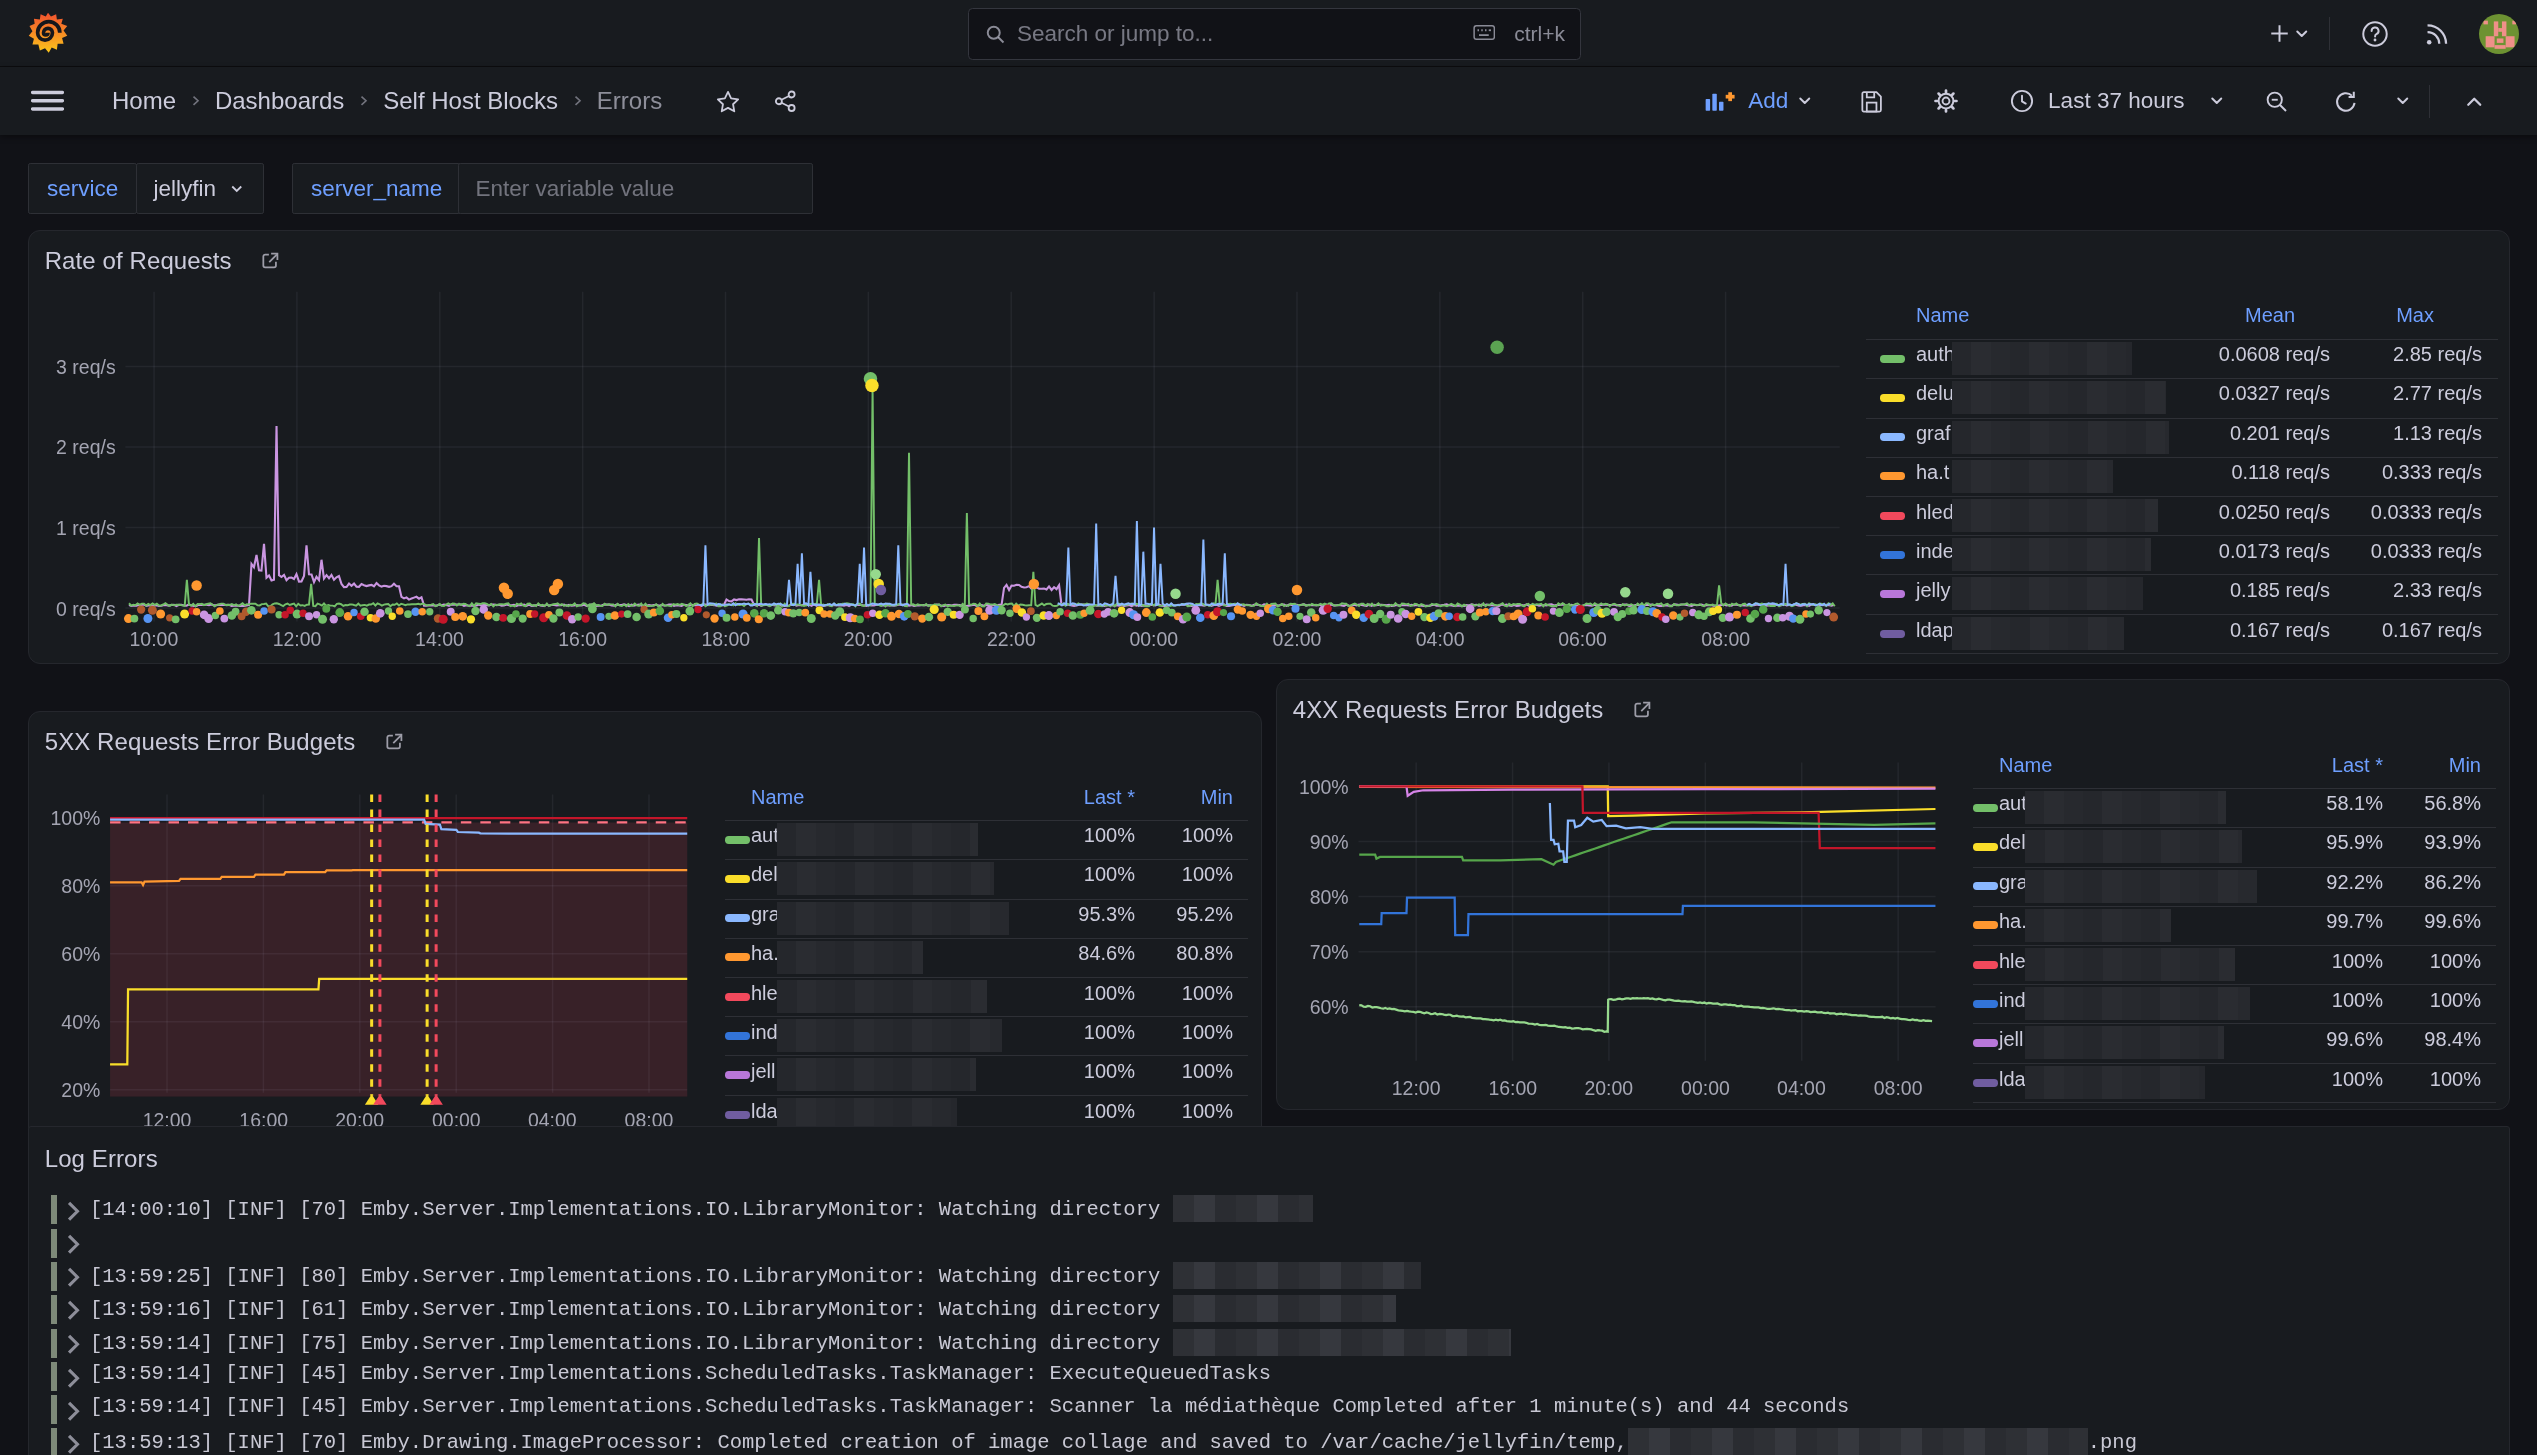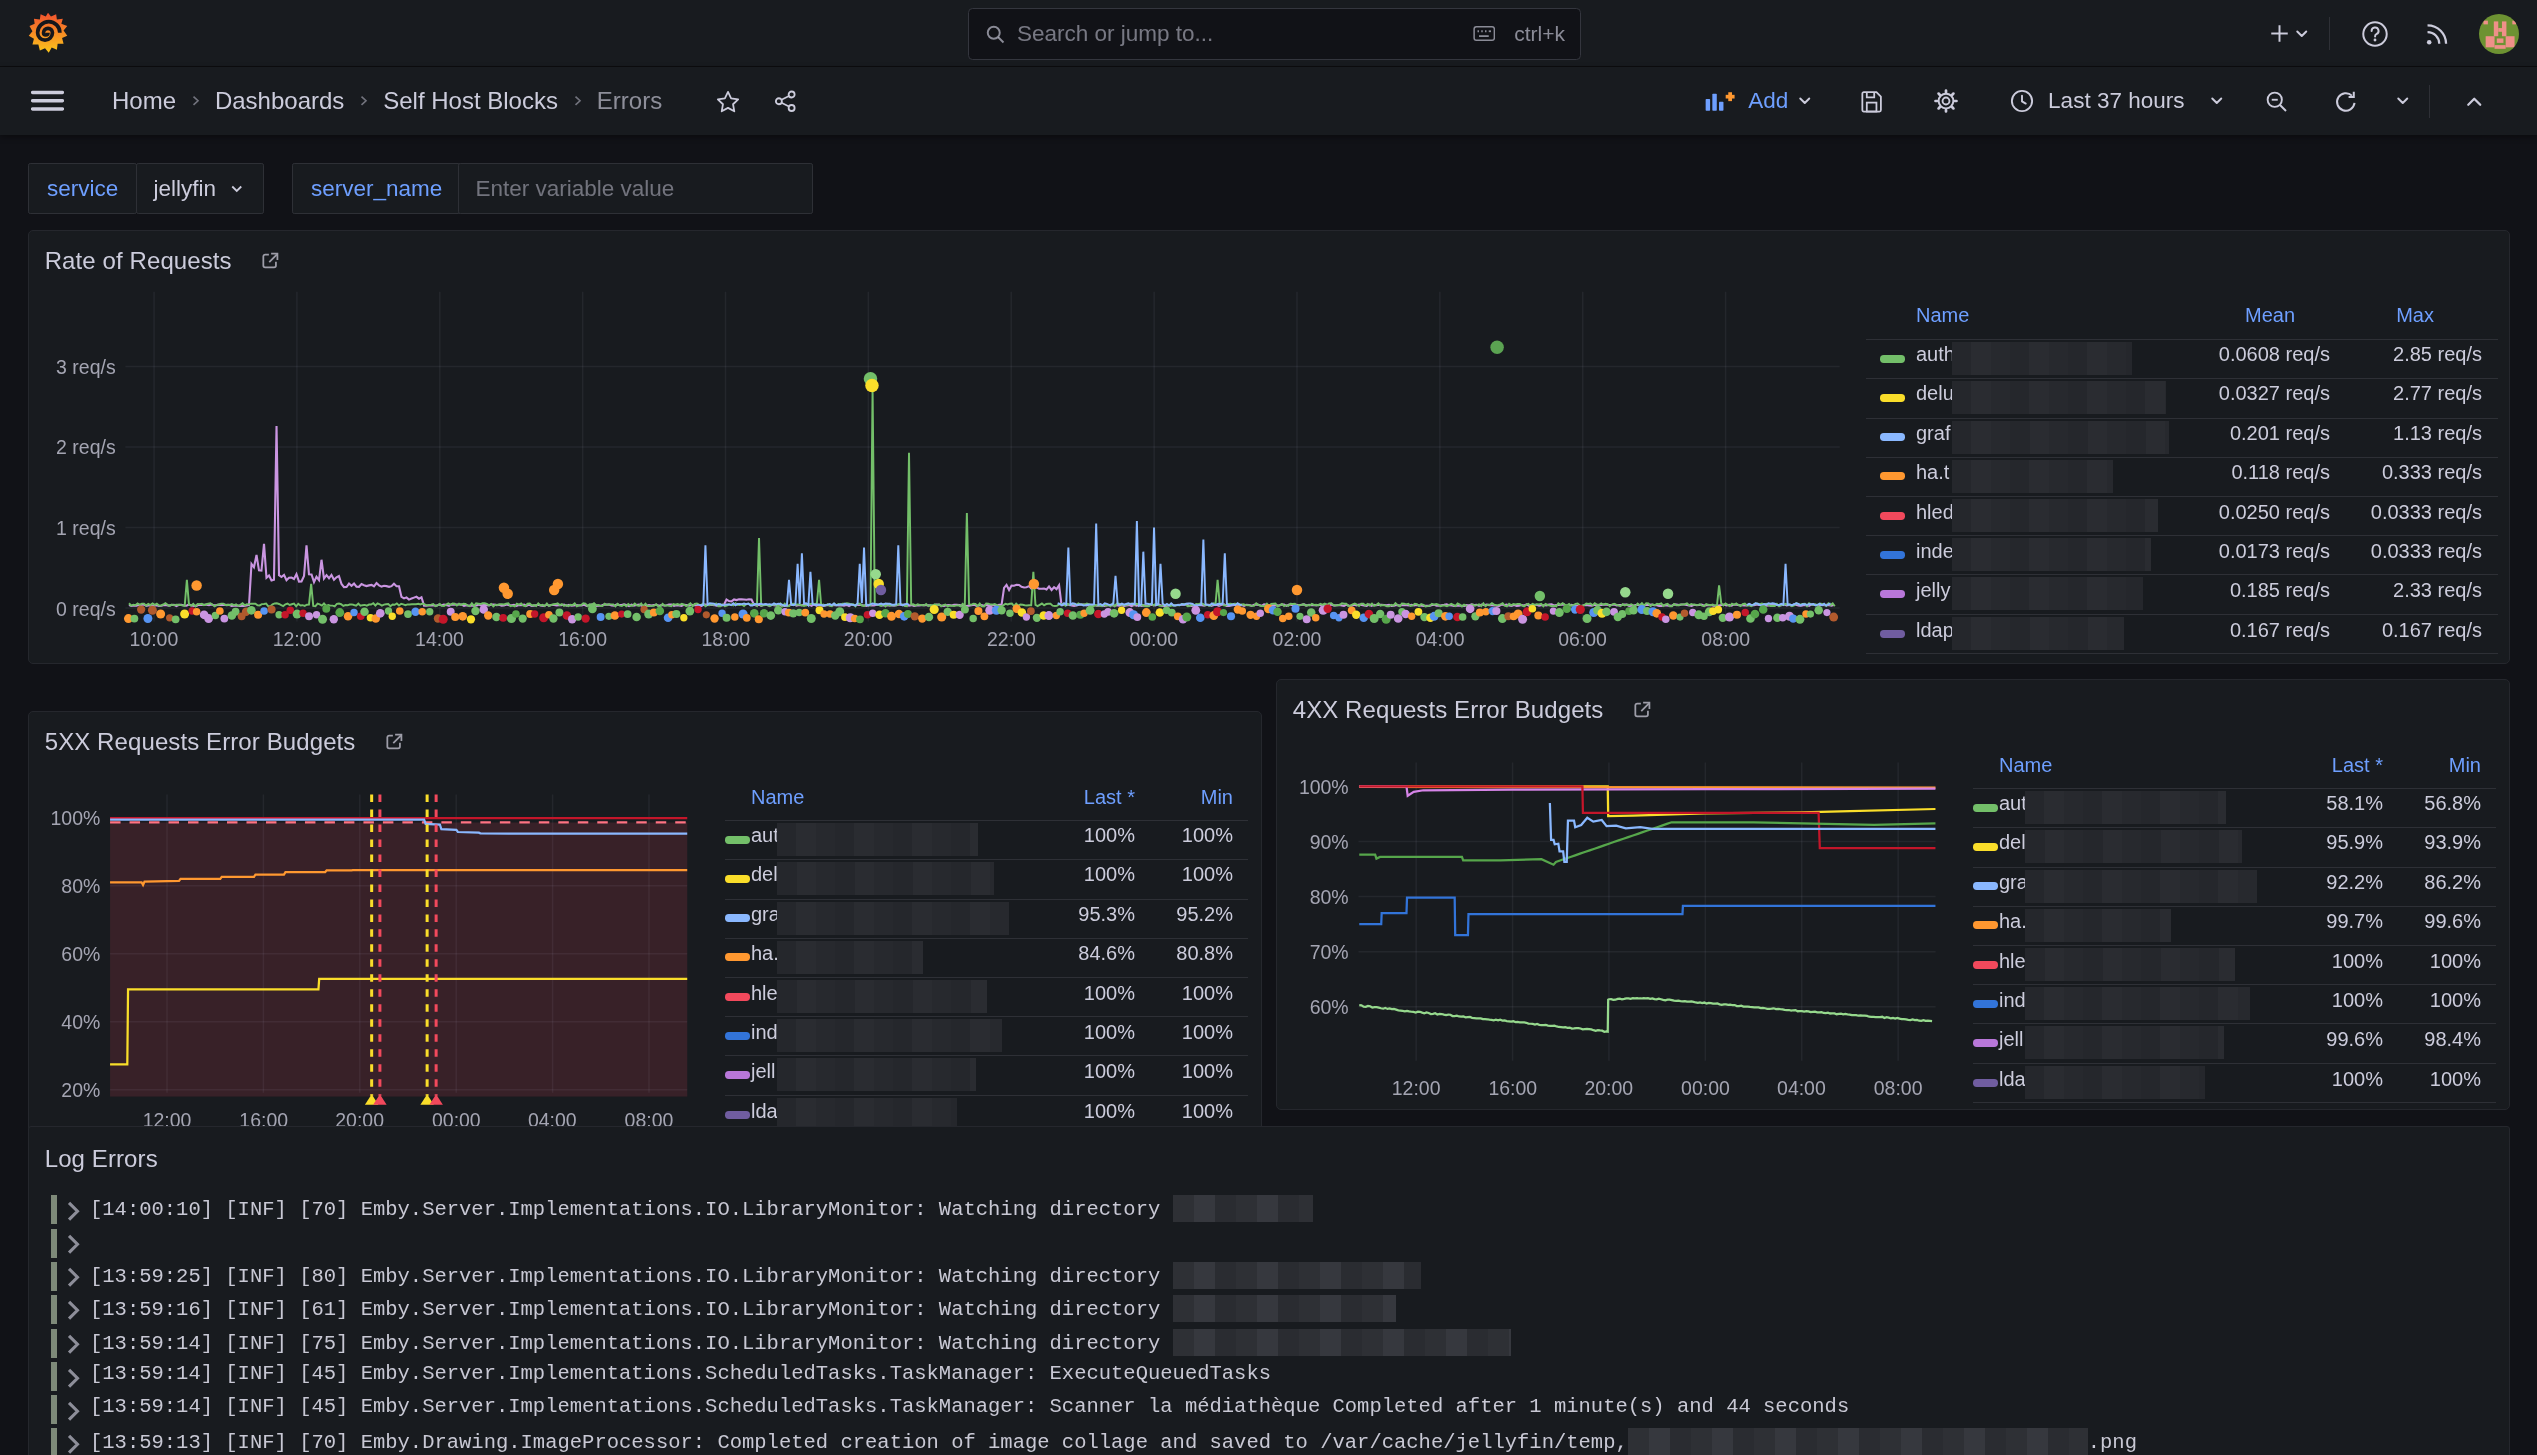--- a/index.html
+++ b/index.html
@@ -1,18 +1,18 @@
 <!DOCTYPE html>
 <html style="font-size:12px"><head><meta charset="utf-8"><style>
 *{margin:0;padding:0;box-sizing:border-box}
 html,body{width:2538px;height:1455px;overflow:hidden;background:#111217;font-family:"Liberation Sans",sans-serif;color:#ccccdc;-webkit-font-smoothing:antialiased}
 .abs{position:absolute}
 #topbar{position:absolute;left:0;top:0;width:2538px;height:67px;background:#181b1f;border-bottom:0.7px solid #0c0d0f}
 #navbar{position:absolute;left:0;top:67px;width:2538px;height:68px;background:#181b1f;box-shadow:0 1.5px 6px rgba(0,0,0,0.4)}
-.panel{position:absolute;background:#181b1f;border:0.7px solid #25272d;border-radius:5px}
+.panel{position:absolute;background:#181b1f;border:0.7px solid #25272d;border-radius:12px}
 .ptitle{position:absolute;font-size:24px;font-weight:500;color:#ccccdc;letter-spacing:0.1px;display:flex;align-items:center;height:33px}
 .ax{font:26px "Liberation Sans",sans-serif;fill:rgba(204,204,220,0.78)}
 .lh{position:absolute;font-size:20px;font-weight:500;color:#6e9fff;white-space:nowrap}
 .ln{position:absolute;font-size:20px;color:#ccccdc;white-space:nowrap}
 .lv{position:absolute;font-size:20px;color:#ccccdc;white-space:nowrap}
 .lr{text-align:right}
 .sep{position:absolute;height:0.7px;background:rgba(204,204,220,0.12)}
 .pill{position:absolute;width:25px;height:7.5px;border-radius:3.7px}
 .blur{position:absolute;height:33px;background:repeating-linear-gradient(90deg,#25272c 0 19.5px,#2a2c31 19.5px 39px,#27292e 39px 58px)}
 .logblur{display:inline-block;height:27px;vertical-align:middle;margin-bottom:1.5px;background:repeating-linear-gradient(90deg,#2e3035 0 21px,#36383e 21px 42px,#2a2c31 42px 63px)}
@@ -33,21 +33,21 @@
         </defs>
 <path d="M27 1 L31 6 L38 3 L39 10 L47 9 L45 16 L53 19 L48 25 L53 32 L46 35 L48 43 L40 43 L39 51 L32 48 L28 55 L23 49 L16 52 L14 44 L6 44 L8 36 L1 32 L6 26 L2 19 L9 16 L8 9 L16 10 L17 3 L24 6 Z" fill="url(#glg)"></path>
 <path d="M43 28 A15 15 0 0 0 13 28 A10 10 0 0 0 33 28 A6 6 0 0 0 21 28 A3 3 0 0 0 27 28" fill="none" stroke="#16171c" stroke-width="5"></path>
 </svg></div>
   <div class="abs" style="left:968px;top:7.5px;width:613px;height:52px;background:#111217;border:0.7px solid #34363e;border-radius:4.5px;display:flex;align-items:center;padding:0 15px">
     <svg class="" width="21" height="21" viewBox="0 0 28 28" fill="none">
         <circle cx="13" cy="13" r="8" stroke="rgba(204,204,220,0.65)" stroke-width="2.6"></circle>
         <line x1="19" y1="19" x2="26" y2="26" stroke="rgba(204,204,220,0.65)" stroke-width="2.6"></line>
       </svg>
     <span style="margin-left:12px;font-size:22.5px;color:rgba(204,204,220,0.55)">Search or jump to...</span>
-    <span style="margin-left:auto;display:flex;align-items:center;gap:19px">
+    <span style="margin-left:auto;display:flex;align-items:flex-start;gap:19px">
         <svg class="" width="22.5" height="21" viewBox="0 0 30 28" fill="none">
           <rect x="1.5" y="5" width="27" height="18" rx="3" stroke="rgba(204,204,220,0.65)" stroke-width="2"></rect>
           <line x1="6" y1="11" x2="8" y2="11" stroke="rgba(204,204,220,0.65)" stroke-width="2.4"></line>
           <line x1="11" y1="11" x2="13" y2="11" stroke="rgba(204,204,220,0.65)" stroke-width="2.4"></line>
           <line x1="16" y1="11" x2="18" y2="11" stroke="rgba(204,204,220,0.65)" stroke-width="2.4"></line>
           <line x1="21" y1="11" x2="24" y2="11" stroke="rgba(204,204,220,0.65)" stroke-width="2.4"></line>
           <line x1="8" y1="17.5" x2="21" y2="17.5" stroke="rgba(204,204,220,0.65)" stroke-width="2.4"></line>
         </svg>
         <span style="font-size:21px;color:rgba(204,204,220,0.65)">ctrl+k</span>
       </span>

